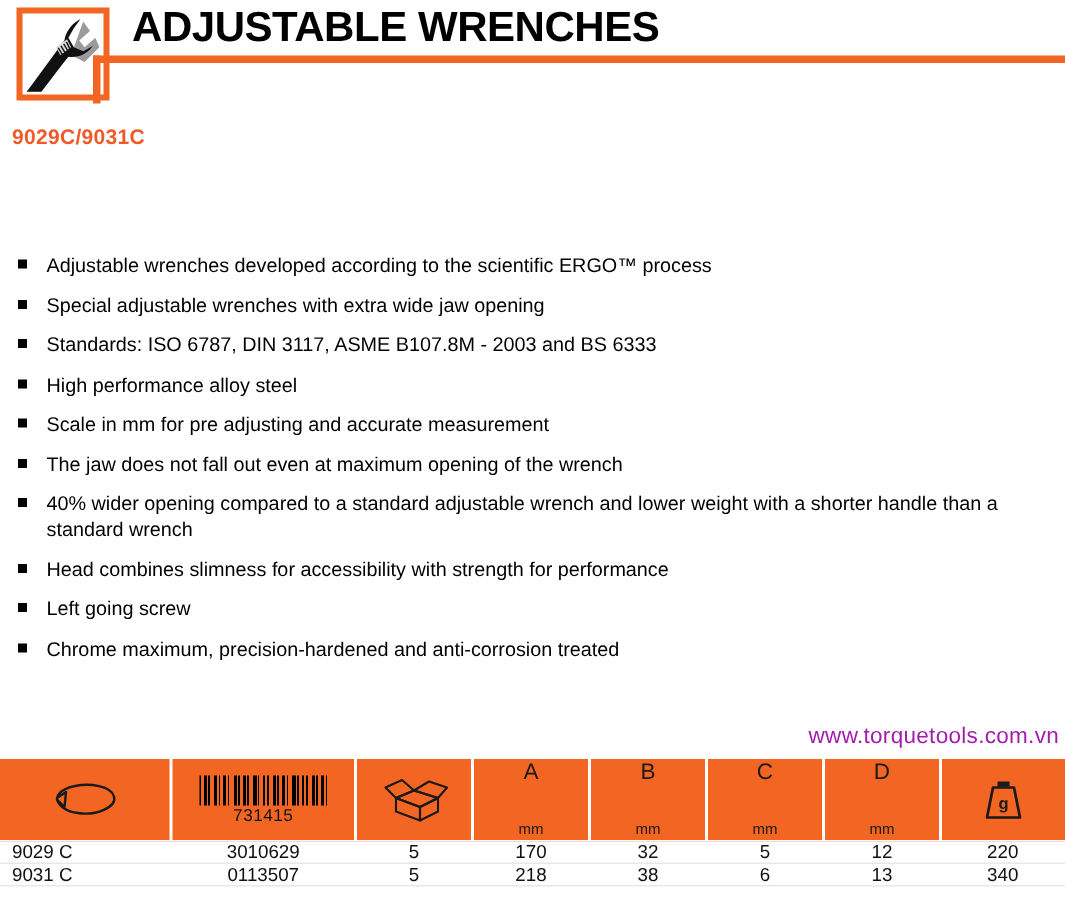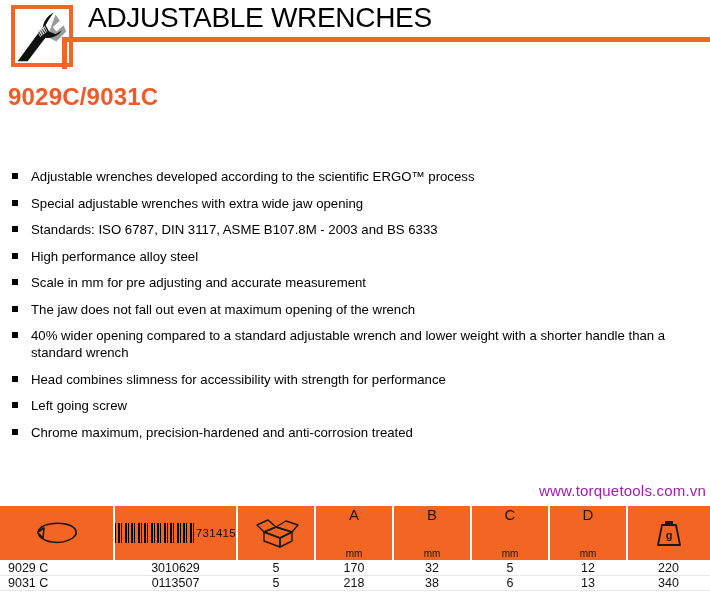--- a/index.html
+++ b/index.html
@@ -31,21 +31,21 @@
     overflow: hidden;
   }
 
   .logo-box svg { display: block; width: 100%; height: 100%; }
 
   .page-title {
     position: absolute;
     left: 88px;
     top: 1px;
     font-size: 28px;
-    font-weight: normal;
+    font-weight: bold;
     letter-spacing: -0.3px;
     color: #000000;
     line-height: 34px;
     white-space: nowrap;
   }
 
   .rule-horizontal {
     position: absolute;
     left: 62px;
     top: 37px;
@@ -60,21 +60,21 @@
     top: 37px;
     width: 5px;
     height: 32px;
     background: #F26522;
   }
 
   .model-number {
     position: absolute;
     left: 8px;
     top: 83px;
-    font-size: 24px;
+    font-size: 14px;
     font-weight: bold;
     color: #F05A28;
     letter-spacing: 0.2px;
   }
 
   
   .features {
     position: absolute;
     left: 0;
     top: 168px;
@@ -151,21 +151,21 @@
 
   .hdr-icon-wrap {
     display: flex;
     align-items: center;
     justify-content: center;
     height: 52px;
   }
 
   .barcode-cell {
     display: flex;
-    flex-direction: row;
+    flex-direction: column;
     align-items: center;
     justify-content: center;
     height: 52px;
     gap: 1px;
   }
   .barcode-bars {
     height: 20px;
     width: 85px;
     background: repeating-linear-gradient(
       to right,

